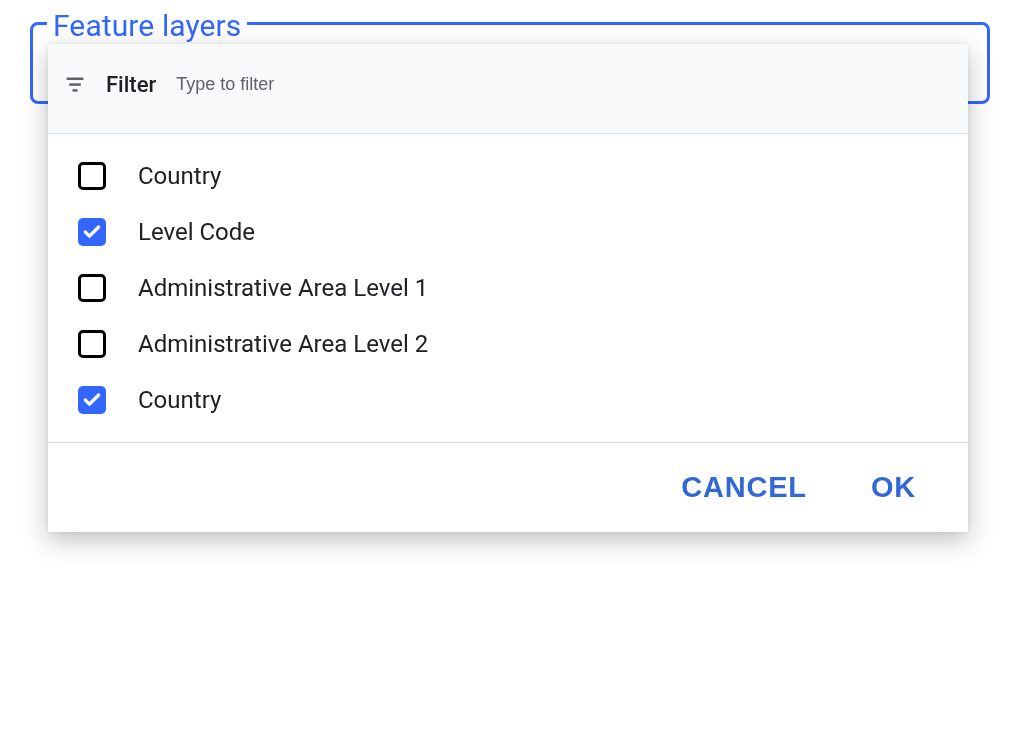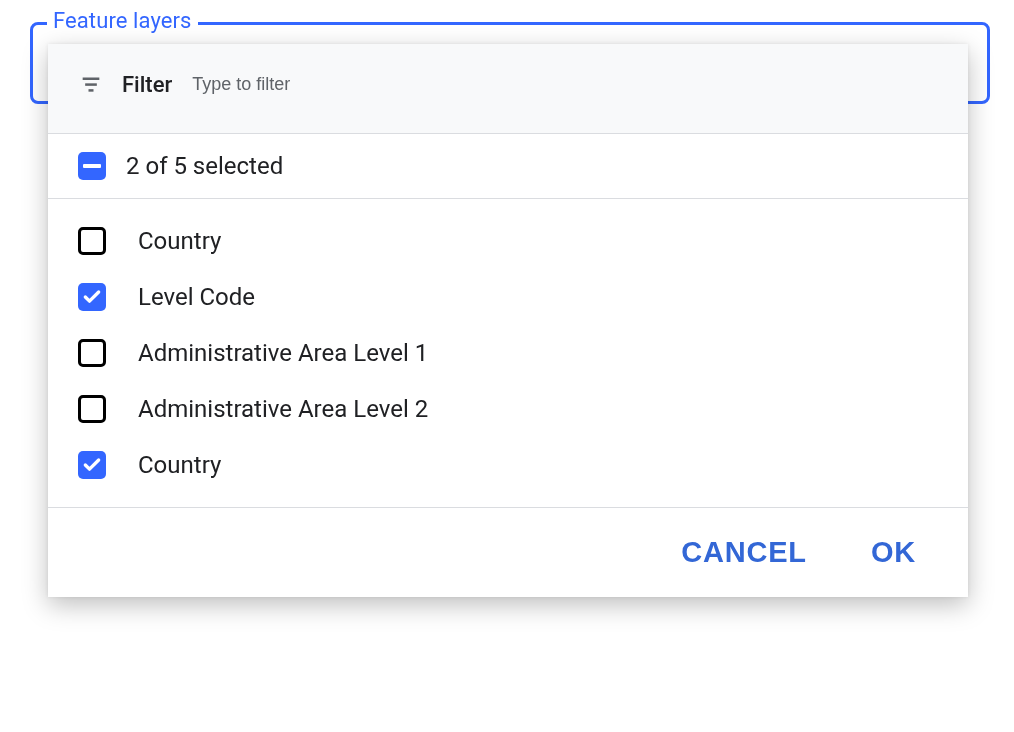--- a/index.html
+++ b/index.html
@@ -31,41 +31,41 @@
     border: 3px solid var(--blue);
     border-radius: 8px;
   }
   .field-legend {
     position: absolute;
     top: -17px;
     left: 14px;
     background: #fff;
     padding: 0 6px;
     color: var(--blue);
-    font-size: 22px;
+    font-size: 30px;
     font-weight: 400;
     letter-spacing: 0.1px;
   }
 
   
   .panel {
     position: absolute;
     left: 48px;
     top: 44px;
     width: 920px;
     background: #fff;
     box-shadow: 0 8px 24px rgba(0,0,0,0.25), 0 0 4px rgba(0,0,0,0.08);
     display: flex;
     flex-direction: column;
   }
 
   .filter-row {
     background: var(--bg-light);
     border-bottom: 1px solid var(--border-gray);
-    padding: 28px 30px 36px 30px;
+    padding: 28px 30px 36px 14px;
     display: flex;
     align-items: center;
     gap: 18px;
   }
   .filter-label {
     font-size: 22px;
     color: var(--text-dark);
     font-weight: 500;
   }
   .filter-input {
@@ -169,28 +169,20 @@
       <svg viewBox="0 0 24 24" width="26" height="20">
         <rect x="2" y="3" width="20" height="3" fill="#5f6368"></rect>
         <rect x="5" y="10" width="14" height="3" fill="#5f6368"></rect>
         <rect x="9" y="17" width="6" height="3" fill="#5f6368"></rect>
       </svg>
     </span>
     <span class="filter-label">Filter</span>
     <input class="filter-input" type="text" placeholder="Type to filter" style="">
   </div>
 
-  <div class="summary-row">
-    <span class="chk indeterminate">
-      <svg width="18" height="4" viewBox="0 0 18 4">
-        <rect x="0" y="0" width="18" height="4" rx="1" fill="#fff"></rect>
-      </svg>
-    </span>
-    <span class="summary-text">2 of 5 selected</span>
-  </div>
 
   <div class="options">
 
     <div class="option-row">
       <span class="chk unchecked"></span>
       <span class="option-label">Country</span>
     </div>
 
     <div class="option-row">
       <span class="chk checked">

